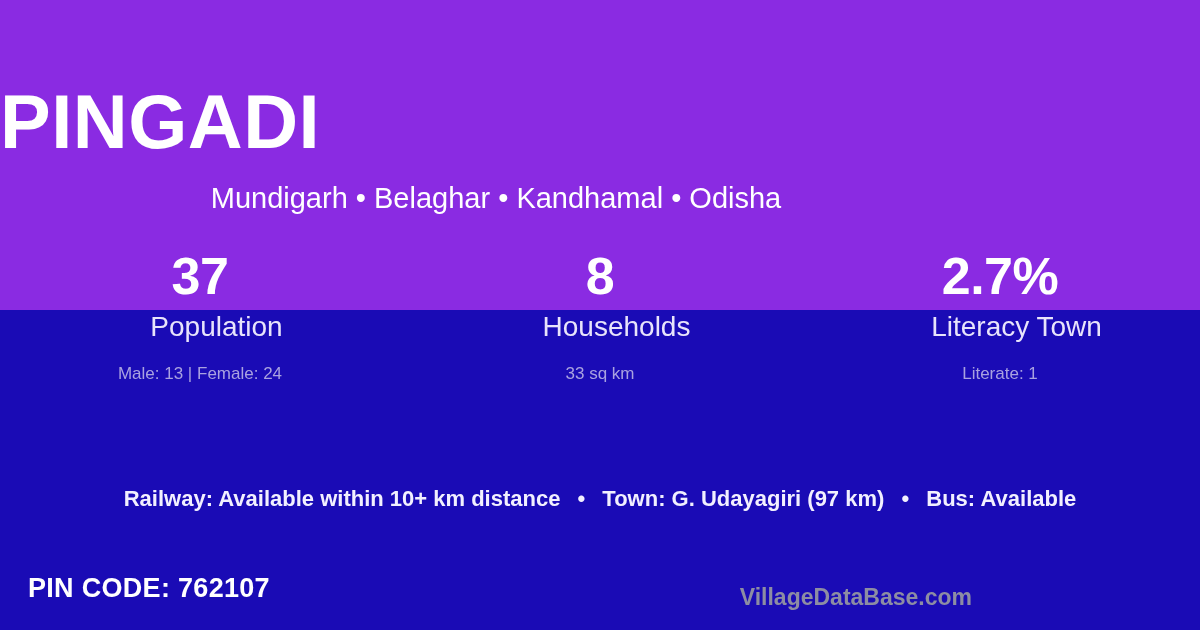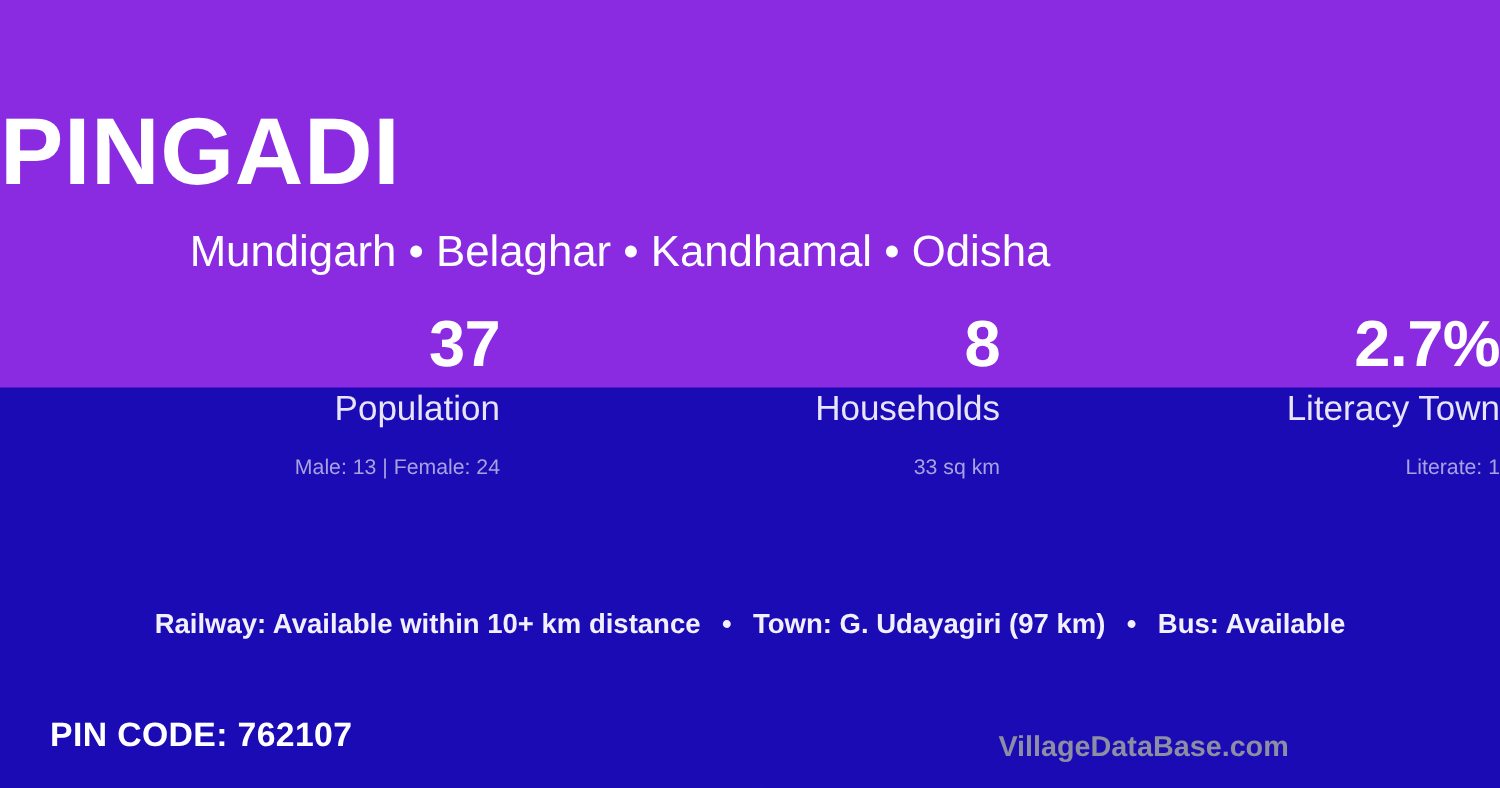--- a/index.html
+++ b/index.html
@@ -47,38 +47,38 @@
     line-height: 1;
   }
 
   .village-location {
     position: absolute;
     left: 0;
     top: 181px;
     width: 992px;
     text-align: center;
     color: #ffffff;
-    font-size: 35px;
+    font-size: 29px;
     font-weight: normal;
     line-height: 1.2;
   }
 
   
   .stats-row {
     position: absolute;
     left: 0;
     top: 246px;
     width: 1200px;
     display: flex;
     flex-direction: row;
   }
 
   .stat-block {
     flex: 1 1 0;
-    text-align: right;
+    text-align: center;
   }
 
   .stat-value {
     color: #ffffff;
     font-size: 52px;
     font-weight: bold;
     line-height: 60px;
     height: 64px;
     letter-spacing: -0.5px;
   }
@@ -115,25 +115,24 @@
   .infra-item { white-space: nowrap; }
   .infra-sep {
     display: inline-block;
     padding: 0 11px;
     color: #f2f0ff;
   }
 
   
   .footer {
     position: absolute;
-    left: 12px;
+    left: 0;
     bottom: 0;
     width: 1000px;
     height: 72px;
-    padding-left: 47px;
   }
   .pin-code {
     position: absolute;
     left: 28px;
     top: 14px;
     color: #ffffff;
     font-size: 27px;
     font-weight: bold;
     letter-spacing: 0.3px;
     line-height: 32px;

